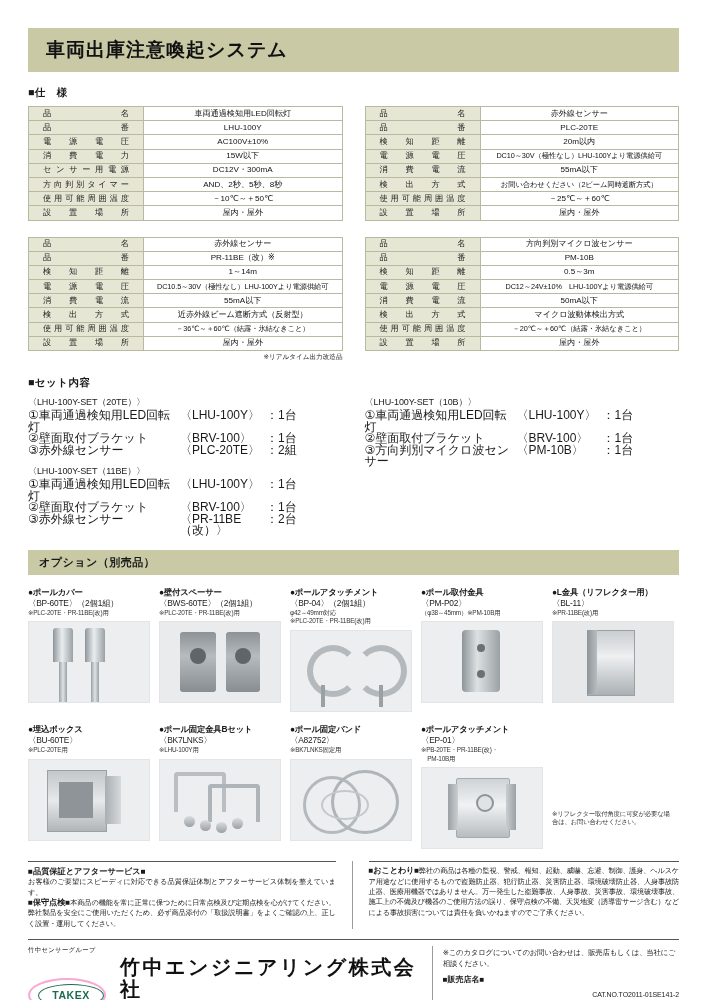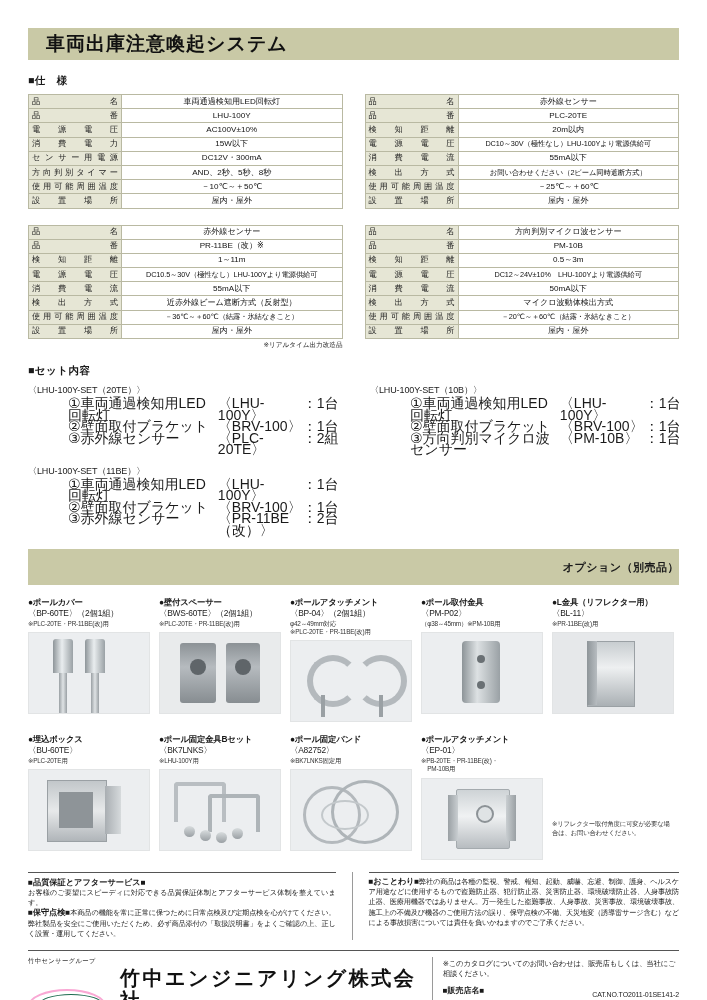--- a/index.html
+++ b/index.html
@@ -20,21 +20,21 @@
     width: 707px;
     height: 1000px;
     box-sizing: border-box;
     padding: 0 28px;
   }
 
   
   .title-banner {
     margin-top: 28px;
     background: #c9c9a6;
-    height: 32px;
+    height: 44px;
     display: flex;
     align-items: center;
     padding-left: 18px;
   }
   .title-banner .title-text {
     font-size: 19px;
     font-weight: bold;
     letter-spacing: 1px;
     color: #111;
   }
@@ -66,21 +66,21 @@
     padding: 0 2px;
     line-height: 12px;
     white-space: nowrap;
     overflow: hidden;
   }
   table.spec td.k {
     width: 86px;
     background: #e6e6d5;
     text-align: justify;
     text-align-last: justify;
-    padding: 0 3px;
+    padding: 0 14px;
     font-weight: normal;
     color: #222;
   }
   table.spec td.v {
     text-align: center;
     color: #111;
     font-size: 8.1px;
   }
   table.spec td.v.tight { font-size: 7.3px; letter-spacing: -.1px; }
   .tbl-note {
@@ -98,38 +98,36 @@
     margin-top: 2px;
   }
   .sets-col { width: 320px; }
   .set-title {
     font-size: 9px;
     margin-bottom: 1px;
     letter-spacing: -.1px;
   }
   .set-row {
     display: flex;
-    font-size: 14px;
+    font-size: 12px;
     line-height: 11.5px;
-    margin-left: 40px;
   }
   .set-row .nm { width: 152px; }
   .set-row .cd { width: 86px; }
   .set-row .qt { width: 46px; }
   .set-group { margin-bottom: 9px; }
 
   
   .opt-banner {
     background: #c9c9a6;
-    height: 36px;
+    height: 25px;
     display: flex;
     align-items: center;
     padding-left: 11px;
     margin-top: 4px;
-    justify-content: flex-end;
   }
   .opt-banner .opt-title {
     font-size: 11px;
     font-weight: bold;
     letter-spacing: .5px;
   }
   .opt-row {
     display: flex;
     gap: 11px;
     margin-top: 12px;
@@ -408,21 +406,21 @@
             <tr>
               <td class="k">品　　　　名</td>
               <td class="v">赤外線センサー</td>
             </tr>
             <tr>
               <td class="k">品　　　　番</td>
               <td class="v">PR-11BE（改）※</td>
             </tr>
             <tr>
               <td class="k">検　知　距　離</td>
-              <td class="v">1～11m</td>
+              <td class="v">1～14m</td>
             </tr>
             <tr>
               <td class="k">電　源　電　圧</td>
               <td class="v tight">DC10.5～30V（極性なし）LHU-100Yより電源供給可</td>
             </tr>
             <tr>
               <td class="k">消　費　電　流</td>
               <td class="v">55mA以下</td>
             </tr>
             <tr>

